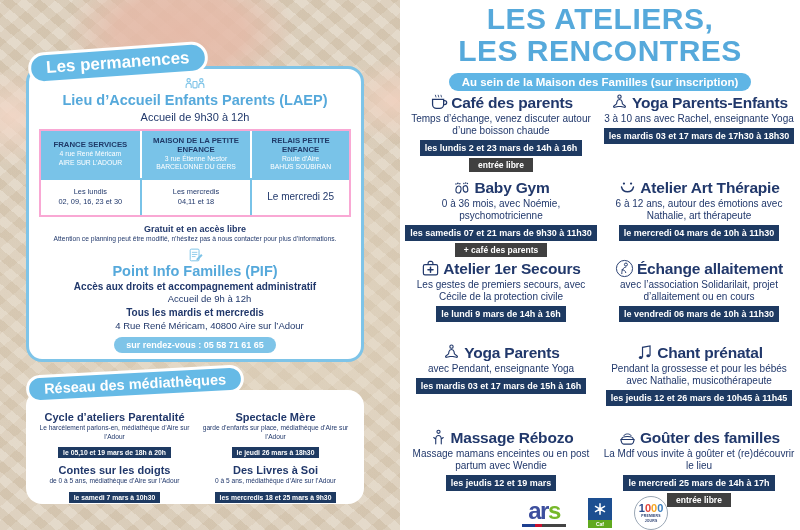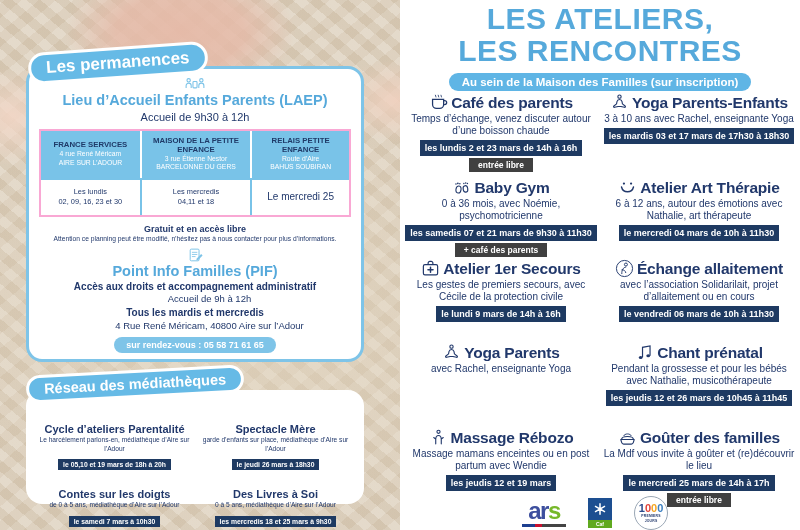--- a/index.html
+++ b/index.html
@@ -39,21 +39,21 @@
   .td-big{font-size:10px;}
 
   .free-title{font-size:9px;font-weight:bold;margin-top:7px;}
   .free-note{font-size:6.7px;white-space:nowrap;margin-top:1px;}
 
   .pif-line-bold{font-size:10px;font-weight:bold;line-height:1.35;}
   .pif-line{font-size:9.5px;line-height:1.35;padding-left:29px;}
   .pill{display:inline-block;margin-top:4px;background:#7EC4E8;color:#fff;font-weight:bold;font-size:9px;padding:3px 12px;border-radius:11px;}
 
   .media-grid{display:grid;grid-template-columns:1fr 1fr;padding:21px 8px 0;row-gap:5px;}
-  .m-title{font-size:11px;font-weight:800;color:#21386B;margin-top:12px;}
+  .m-title{font-size:11px;font-weight:800;color:#21386B;}
   .m-desc{font-size:6.6px;color:#21386B;line-height:1.3;margin-top:1px;}
   .m-badge{display:inline-block;background:#1E3A62;color:#fff;font-weight:bold;font-size:6.8px;padding:2px 5px;margin-top:2px;white-space:nowrap;}
 
   
   .right-half{position:absolute;left:400px;top:0;width:400px;height:530px;background:#fff;}
   .main-title{margin-top:3px;text-align:center;color:#56A9DB;font-weight:800;font-size:30px;line-height:1.08;letter-spacing:.5px;}
   .subtitle-pill{display:block;width:max-content;margin:5px auto 0;background:#5FB5E5;color:#fff;font-weight:bold;font-size:11.5px;padding:3px 13px;border-radius:13px;}
 
   .events-grid{position:absolute;left:2px;top:90px;width:396px;display:grid;grid-template-columns:1fr 1fr;grid-template-rows:85px 81px 84px 85px 110px;}
   .event{text-align:center;padding-top:3px;}
@@ -283,21 +283,22 @@
       <div class="event">
         <div class="e-head">
           <span class="e-icon">
               <svg viewBox="0 0 24 24">
                 <circle cx="12" cy="4.6" r="2.1" fill="none" stroke="currentColor" stroke-width="1.4"></circle>
                 <path d="M12 8.2c-1.8 0-2.9 1.2-3.2 2.8l-.5 2.8-3.4 2.6c-.9.7-.2 2 .9 1.7l4.4-1.1h3.6l4.4 1.1c1.1.3 1.8-1 .9-1.7l-3.4-2.6-.5-2.8c-.3-1.6-1.4-2.8-3.2-2.8z" fill="none" stroke="currentColor" stroke-width="1.4" stroke-linejoin="round"></path>
               </svg>
             </span>
           <span class="e-title">Yoga Parents</span>
         </div>
-        <div class="e-desc">avec Rachel, enseignante Yoga</div>
+        <div class="e-desc">avec Pendant, enseignante Yoga</div>
+        <div><span class="e-badge">les mardis 03 et 17 mars de 15h à 16h</span></div>
       </div>
 
       <div class="event">
         <div class="e-head">
           <span class="e-icon">
               <svg viewBox="0 0 24 24">
                 <path d="M9.5 18V5.5L19 3.6V16" fill="none" stroke="currentColor" stroke-width="1.5"></path>
                 <ellipse cx="7.2" cy="18.2" rx="2.4" ry="1.9" fill="currentColor"></ellipse>
                 <ellipse cx="16.7" cy="16.2" rx="2.4" ry="1.9" fill="currentColor"></ellipse>
               </svg>

